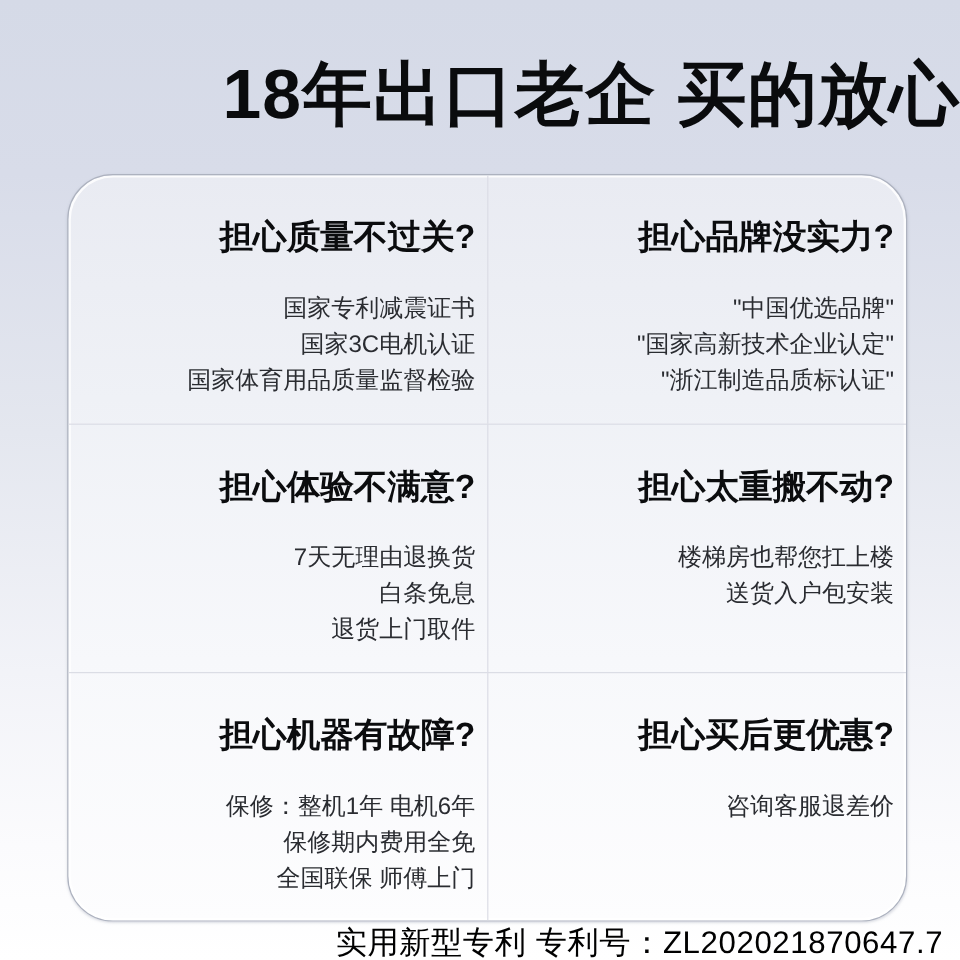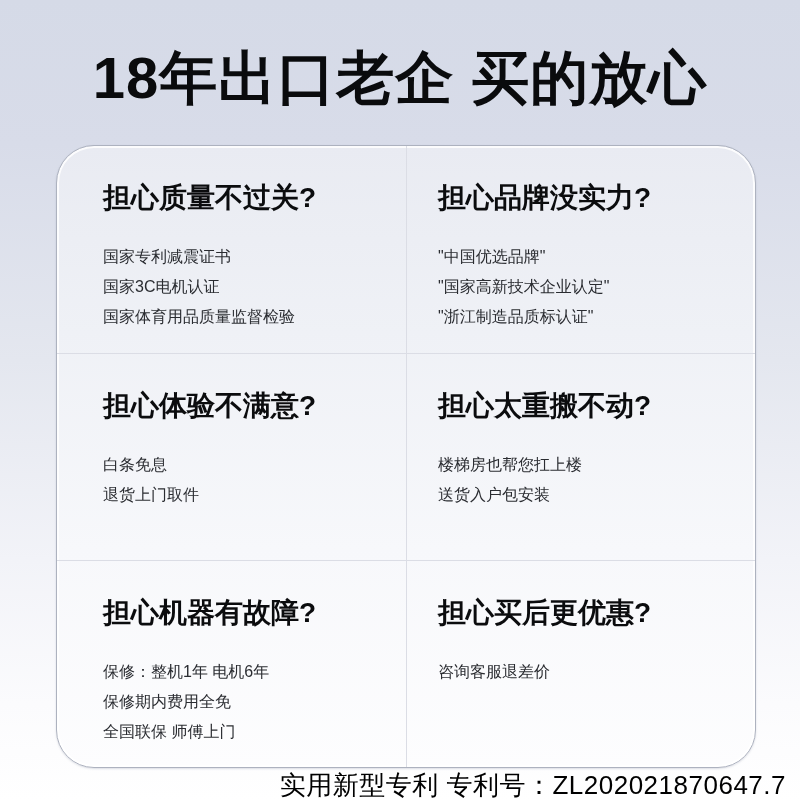--- a/index.html
+++ b/index.html
@@ -1,29 +1,28 @@
 <!DOCTYPE html>
 <html><head>
 <meta charset="utf-8">
 <style>
-  * { margin: 0; padding: 0; box-sizing: border-box; }
+  * { margin: 0; padding: 0; box-sizing: border-box; text-align: right; }
   html, body { width: 800px; height: 800px; }
   body {
     position: relative;
     overflow: hidden;
     font-family: "Liberation Sans", "DejaVu Sans", sans-serif;
     background: linear-gradient(180deg,
       #d5dae7 0%, #d8dce9 18%, #e4e7ef 45%,
       #f2f3f8 70%, #fbfbfd 88%, #ffffff 100%);
   }
 
   .page-title {
     position: absolute;
     top: 40px; left: 0; right: 0;
-    text-align: center;
     font-size: 58px;
     font-weight: 800;
     letter-spacing: 1px;
     color: #0a0b0d;
     white-space: nowrap;
   }
 
   .card {
     position: absolute;
     left: 56px; top: 145px;
@@ -47,21 +46,21 @@
   .cell h2 {
     font-size: 28px;
     line-height: 36px;
     font-weight: 800;
     color: #0b0c0e;
     margin-bottom: 26px;
     white-space: nowrap;
   }
 
   .cell .line {
-    font-size: 16px;
+    font-size: 20px;
     line-height: 30px;
     color: #2a2c31;
     white-space: nowrap;
   }
   .cell .line:empty { display: none; }
 
   .footer-note {
     position: absolute;
     top: 768px; right: 14px;
     font-size: 26px;
@@ -86,20 +85,21 @@
 
   <div class="cell row-1 col-right">
     <h2>担心品牌没实力?</h2>
     <div class="line">"中国优选品牌"</div>
     <div class="line">"国家高新技术企业认定"</div>
     <div class="line">"浙江制造品质标认证"</div>
   </div>
 
   <div class="cell row-2 col-left">
     <h2>担心体验不满意?</h2>
+    <div class="line">7天无理由退换货</div>
     <div class="line">白条免息</div>
     <div class="line">退货上门取件</div>
   </div>
 
   <div class="cell row-2 col-right">
     <h2>担心太重搬不动?</h2>
     <div class="line">楼梯房也帮您扛上楼</div>
     <div class="line">送货入户包安装</div>
   </div>
 

